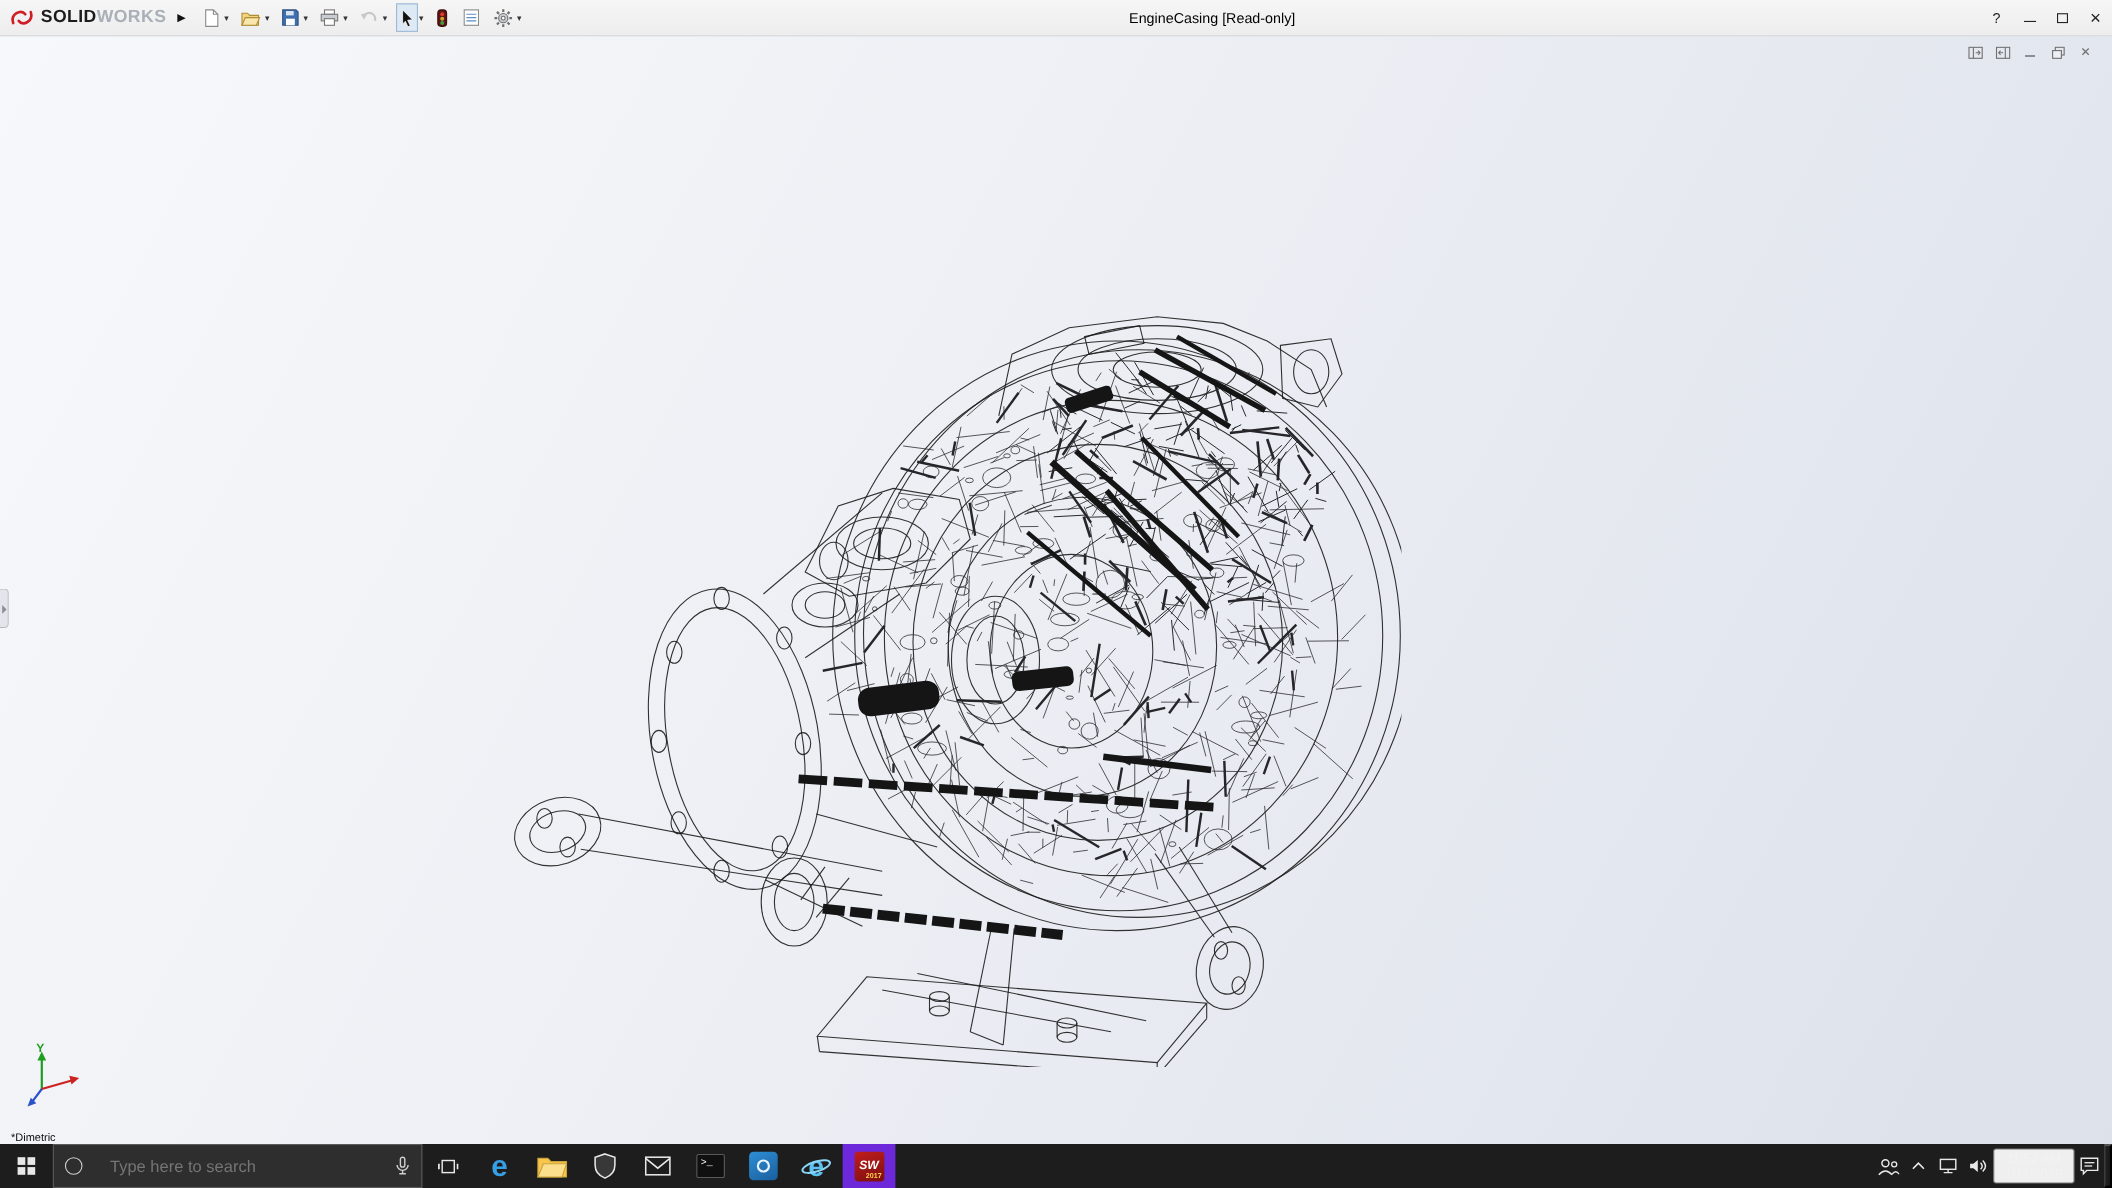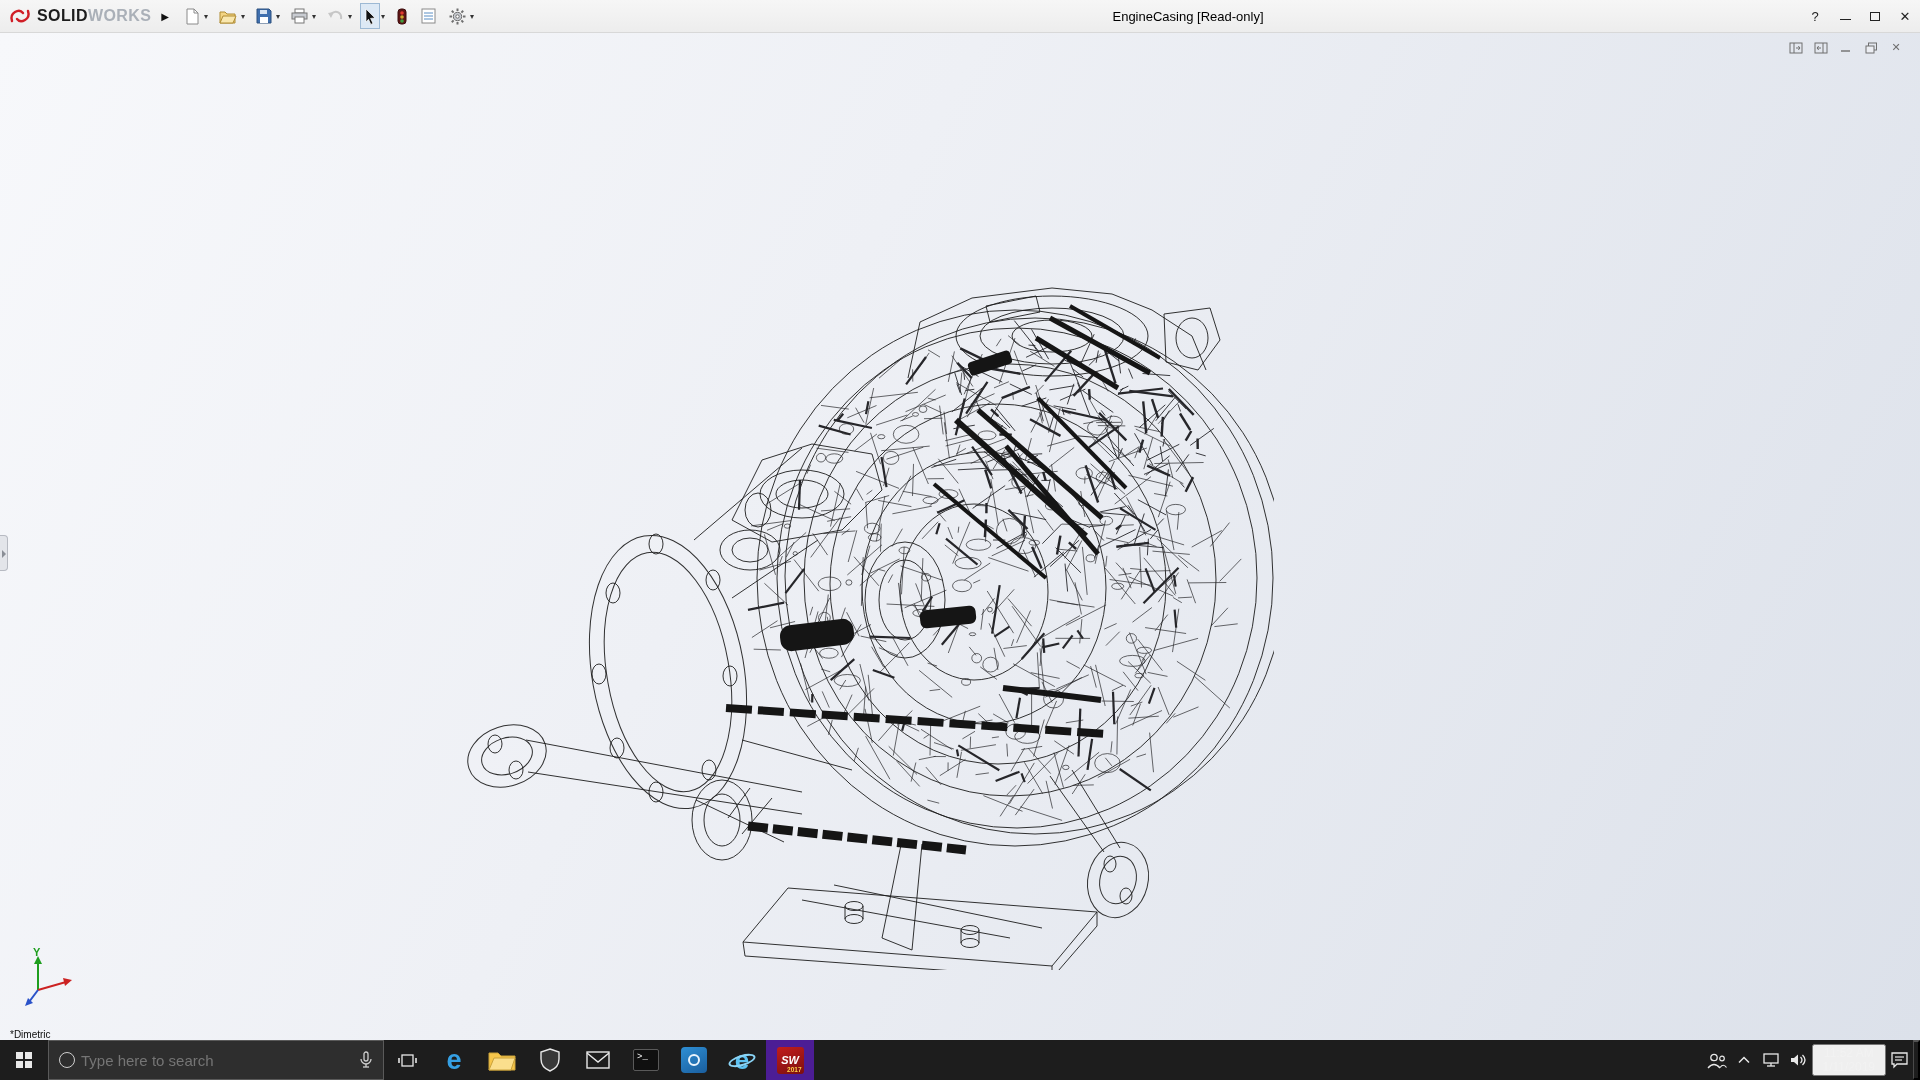--- a/index.html
+++ b/index.html
@@ -18,21 +18,21 @@
   .menu-expand { border:none; background:transparent; font-size:10px; color:#111;
     margin:0 12px 0 6px; cursor:pointer; }
   .qat { display:flex; align-items:center; gap:1px; }
   .tb { display:flex; align-items:center; height:26px; padding:2px 2px;
     border:1px solid transparent; background:transparent; cursor:pointer; }
   .tb.active { background:#dde9f5; border-color:#9db9d4; }
   .tb.disabled svg { opacity:.4; }
   .tb svg { display:block; }
   .dd { font-size:8px; color:#333; padding:2px 1px; cursor:pointer; }
   .tb-group { display:flex; align-items:center; margin-right:6px; }
-  .doc-title { position:absolute; left:1188px; top:0; transform:translateX(-50%);
+  .doc-title { position:absolute; left:1102px; top:0; transform:translateX(-50%);
     height:33px; line-height:33px; font-size:13px; color:#000; white-space:nowrap; }
   .win-controls { position:absolute; right:0; top:0; height:33px; display:flex; }
   .win-btn { width:30px; height:33px; display:flex; align-items:center;
     justify-content:center; font-size:13px; color:#222; background:transparent;
     border:none; cursor:pointer; }
   .glyph-min { width:11px; height:1px; background:#222; display:block; margin-top:6px; }
   .glyph-max { width:10px; height:9px; border:1px solid #222; display:block; }
 
   
   .viewport { position:absolute; top:33px; left:0; width:1920px; height:1007px;
@@ -55,30 +55,30 @@
   
   .taskbar { position:absolute; bottom:0; left:0; width:1920px; height:40px;
     background:#1d1d1d; display:flex; align-items:stretch; z-index:40; }
   .tb-btn { display:flex; align-items:center; justify-content:center;
     background:transparent; border:none; cursor:pointer; color:#e8e8e8; }
   .start { width:48px; }
   .win-logo { display:grid; grid-template-columns:7px 7px; grid-template-rows:7px 7px;
     gap:1.5px; }
   .win-logo span { background:#e8e8e8; }
   .searchbox { width:336px; background:#2e2e2e; border:1px solid #5a5a5a;
-    display:flex; align-items:center; padding:0 10px; gap:6px; }
+    display:flex; align-items:center; padding:0 10px; gap:25px; }
   .searchbox input { flex:1; background:transparent; border:none; outline:none;
     color:#cfcfcf; font-size:15px; font-family:"Liberation Sans", sans-serif; }
   .cortana-ring { width:16px; height:16px; border:1.6px solid #cfcfcf;
     border-radius:50%; flex:none; }
   .taskview { width:46px; }
   .apps { display:flex; }
   .app { width:48px; display:flex; align-items:center; justify-content:center;
     background:transparent; border:none; cursor:pointer; position:relative; }
-  .app.active { background:#4c1d95; }
+  .app.active { background:#6d28d9; }
   .edge-e { font-size:27px; font-weight:700; color:#35a0e4; line-height:1; }
   .ie-wrap { position:relative; width:30px; height:30px; display:flex;
     align-items:center; justify-content:center; }
   .ie-e { font-size:26px; font-weight:700; color:#5cc2f2; line-height:1; }
   .ie-ring { position:absolute; left:1px; top:10px; width:28px; height:11px;
     border:2px solid #8ad4f6; border-radius:50%; transform:rotate(-17deg); }
   .cmd-icon { width:26px; height:22px; background:#101010; border:1px solid #5a5a5a;
     border-radius:2px; color:#fff; font-family:"Liberation Mono", monospace;
     font-size:9px; display:flex; align-items:flex-start; padding:2px 3px; }
   .media-icon { width:26px; height:26px; border-radius:4px;

